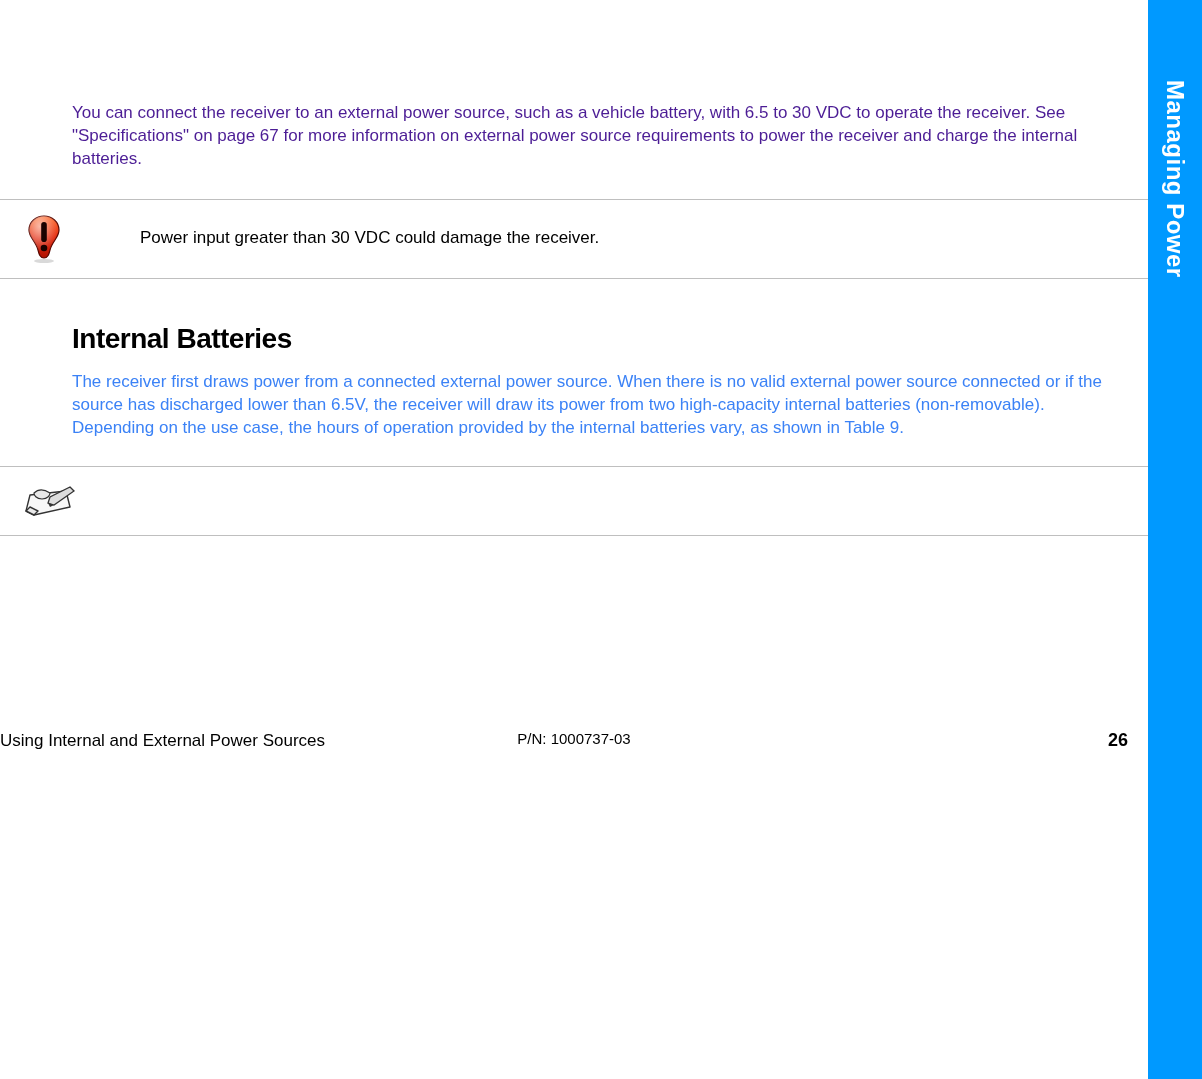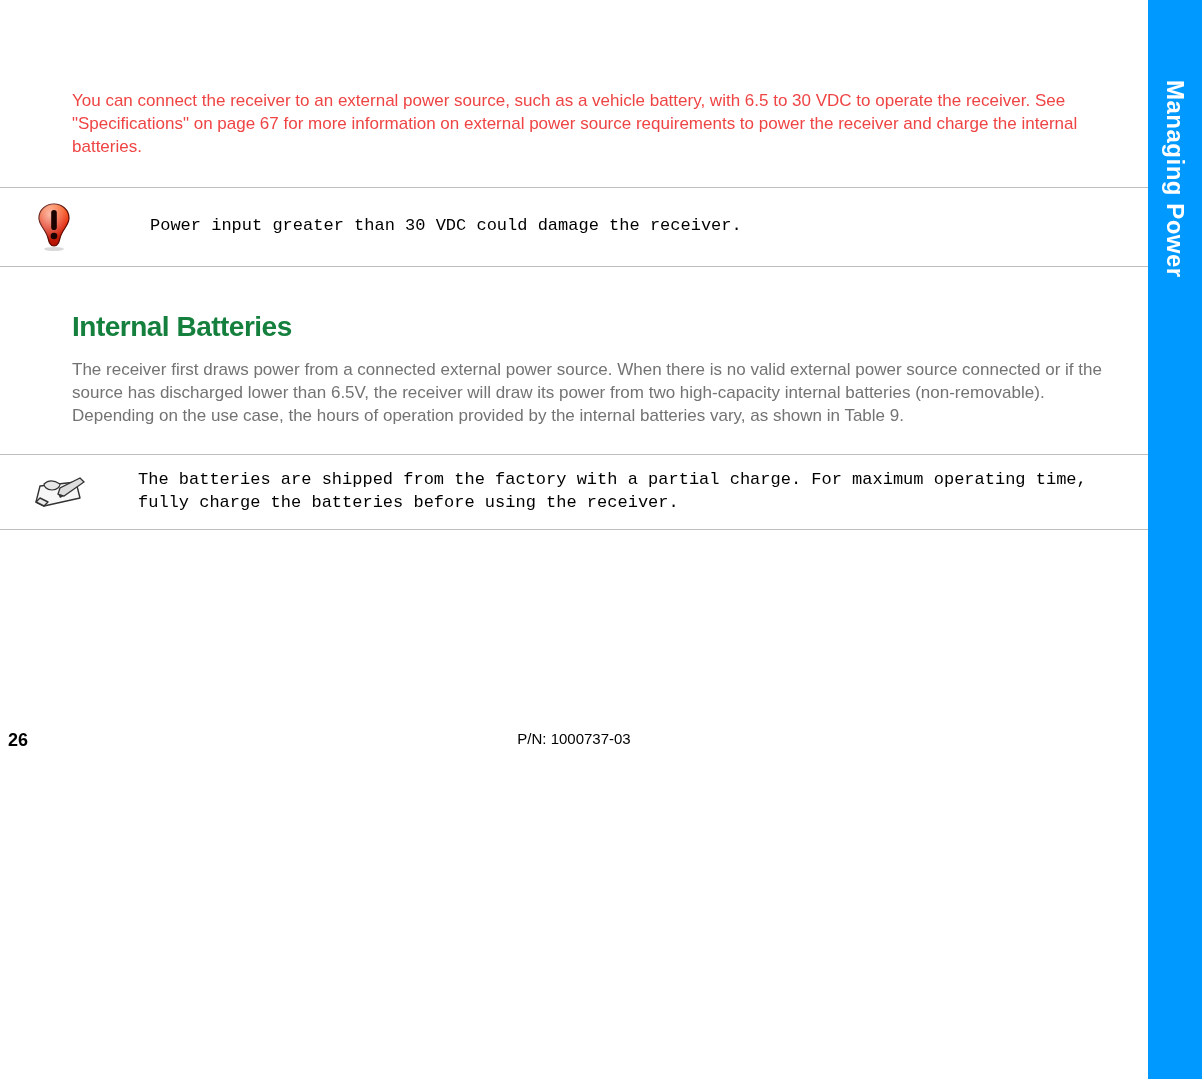--- a/index.html
+++ b/index.html
@@ -36,33 +36,32 @@
       left: 50%;
       transform: translateX(-50%);
       writing-mode: vertical-rl;
       text-orientation: mixed;
       color: #fff;
       font-size: 24px;
       font-weight: 600;
       letter-spacing: 0.5px;
     }
     .intro-paragraph {
-      margin: 0 20px 0 72px;
+      margin: 12px 20px 0 72px;
       font-size: 17px;
       line-height: 1.35;
-      color: #ef4444;
+      color: #4c1d95;
     }
     .callout {
       border-top: 1px solid #bfbfbf;
       border-bottom: 1px solid #bfbfbf;
       margin-top: 28px;
-      padding: 14px 20px 14px 30px;
+      padding: 14px 20px 14px 20px;
       display: flex;
       align-items: center;
-      font-family: Liberation Mono, monospace;
     }
     .callout-icon {
       width: 60px;
       flex-shrink: 0;
       display: flex;
       align-items: center;
       justify-content: flex-start;
     }
     .callout-text {
       font-size: 17px;
@@ -71,27 +70,27 @@
     }
     .note-callout .callout-text {
       padding-left: 48px;
     }
     .section-heading {
       margin: 44px 20px 0 72px;
       font-size: 28px;
       font-weight: 900;
       font-family: "Arial Black", "Segoe UI", Arial, sans-serif;
       letter-spacing: -0.5px;
-      color: #15803d;
+      color: #000000;
     }
     .section-body {
       margin: 16px 28px 0 72px;
       font-size: 17px;
       line-height: 1.35;
-      color: #737373;
+      color: #3b82f6;
     }
     .footer {
       position: absolute;
       left: 0;
       width: 1148px;
       top: 730px;
       display: flex;
       justify-content: space-between;
       align-items: baseline;
       font-size: 16px;
@@ -161,21 +160,21 @@
           <path d="M6 30 L10 14 L46 10 L50 26 L14 34 Z"></path>
           <path d="M6 30 L14 34 L18 30 L10 26 Z" fill="#eaeaea"></path>
         </g>
         <g stroke="#333" stroke-width="1.3" fill="#ddd">
           <path d="M50 6 L54 10 L34 24 L28 22 L30 16 Z"></path>
         </g>
         <path d="M28 22 L34 24 L30 26 Z" fill="#333"></path>
         <path d="M30 12 C24 8 18 8 14 12 C14 14 16 18 22 18 C28 18 30 14 30 12 Z" fill="#e8e8e8" stroke="#333" stroke-width="1.2"></path>
       </svg>
     </div>
-    <div class="callout-text">The batteries are shipped from the factory with a partial charge. For maximum operating time, fully charge the batteries before using the receiver.</div>
   </div>
 
   <div class="footer">
+    <span class="footer-left">Using Internal and External Power Sources</span>
     <span class="footer-center">P/N: 1000737-03</span>
     <span class="footer-right">26</span>
   </div>
 
 </div>
 
 </body></html>

